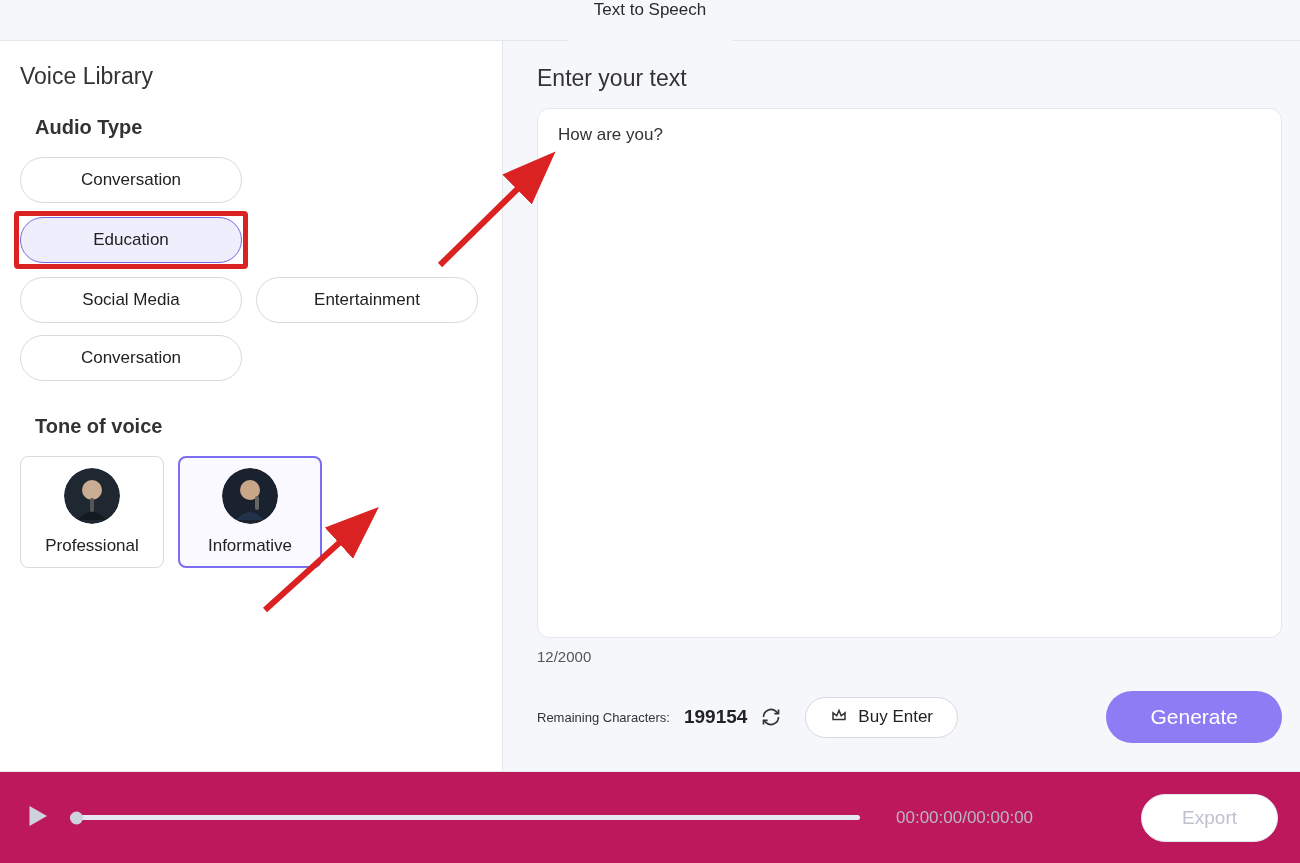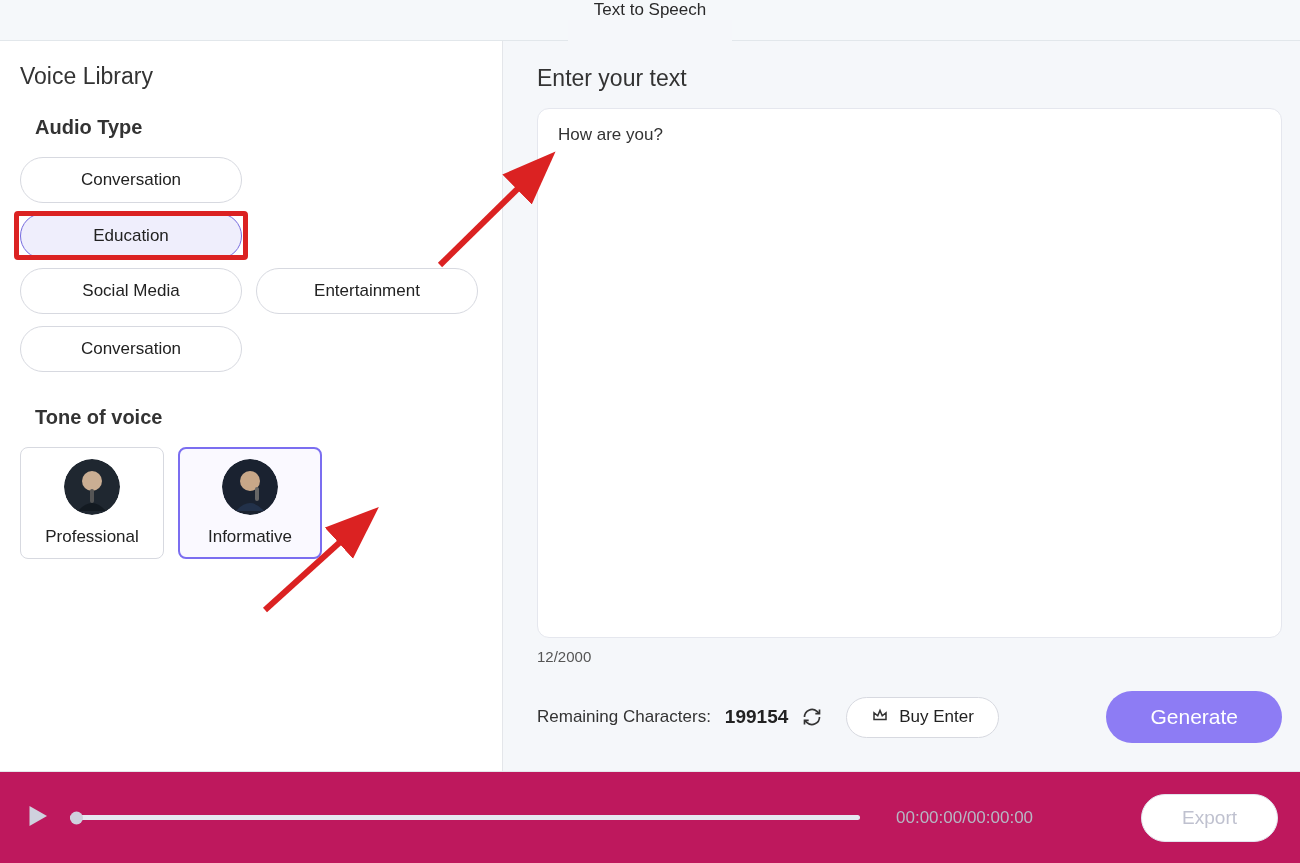--- a/index.html
+++ b/index.html
@@ -32,21 +32,21 @@
   .left h2 { font-size: 20px; font-weight: 700; color: #333; margin-bottom: 18px; margin-left: 15px; }
 
   .pill-grid { display: flex; flex-wrap: wrap; gap: 12px 14px; margin-bottom: 34px; }
   .pill {
     width: 222px; height: 46px; border: 1px solid #d7d9e0; border-radius: 23px;
     background: #fff; display: flex; align-items: center; justify-content: center;
     font-size: 17px; color: #222; cursor: pointer;
   }
   .pill.selected { background: #efeefc; border-color: #756adf; }
   .pill-highlight-box {
-    position: relative; width: 234px; height: 49px;
+    position: relative; width: 234px; height: 58px;
     display: flex; align-items: center; justify-content: center;
     margin-left: -6px; margin-top:-4px; margin-bottom:-4px;
   }
   .red-box {
     position: absolute; inset: 0; border: 5px solid #db2222; border-radius: 4px;
   }
   .pill-highlight-box .pill { width: 222px; height: 46px; }
 
   .tone-grid { display: flex; gap: 14px; }
   .tone-card {
@@ -63,21 +63,21 @@
   .right { flex: 1; background: #f5f7fa; padding: 24px 18px 18px 34px; position: relative; }
   .right h1 { font-size: 23px; font-weight: 500; color: #333; margin-bottom: 16px; }
   .textbox {
     width: 100%; height: 530px; background: #fff; border: 1px solid #e5e7ee;
     border-radius: 12px; padding: 16px 20px; font-size: 17px; color: #333;
     resize: none; outline: none;
   }
   .char-counter { text-align: left; font-size: 15px; color: #555; margin-top: 6px; padding-right: 8px; }
 
   .rem-row { display: flex; align-items: center; margin-top: 26px; gap: 14px; }
-  .rem-label { font-size: 17px; color: #333; }
+  .rem-label { font-size: 13px; color: #333; }
   .rem-count { font-size: 19px; font-weight: 700; color: #222; }
   .refresh-ic { width: 20px; height: 20px; cursor: pointer; color:#333; }
   .buymore {
     margin-left: 10px; padding: 8px 24px; border: 1px solid #d7d9e0; border-radius: 22px;
     background: #fff; display: flex; align-items: center; gap: 10px; font-size: 17px;
     color: #222; cursor: pointer;
   }
   .spacer { flex: 1; }
   .generate {
     padding: 14px 44px; background: #8d7cf4; color: #fff; border: none;

